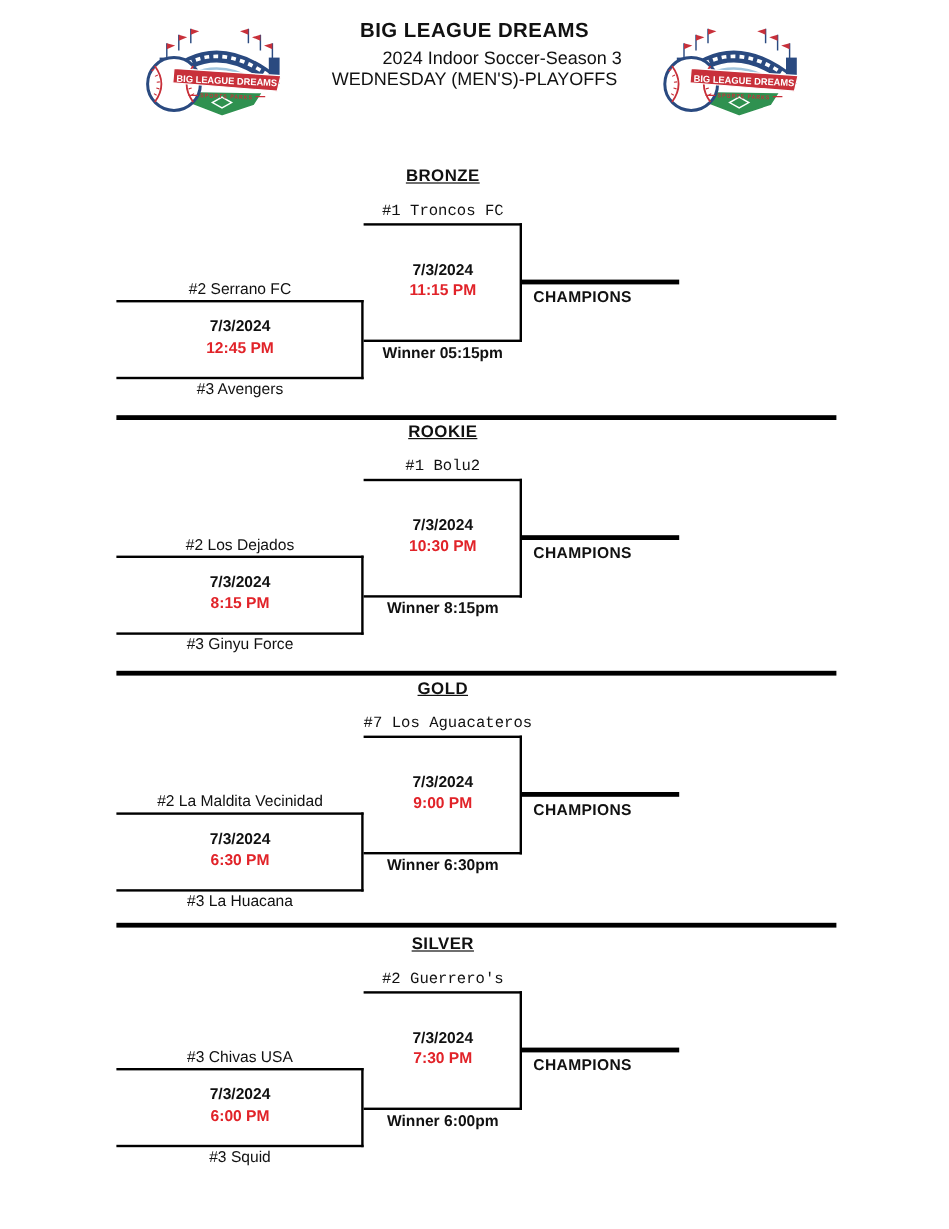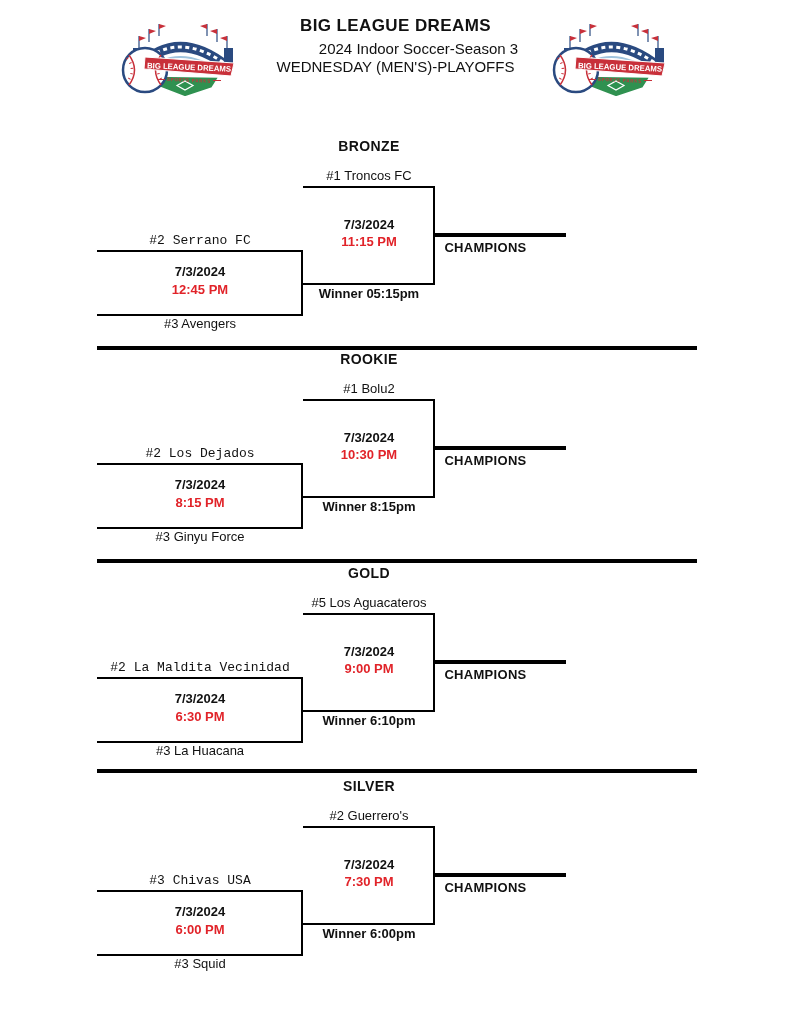--- a/index.html
+++ b/index.html
@@ -13,33 +13,33 @@
   .hdr-title  { position:absolute; left:0; right:0; top:16px;  text-align:center; font-size:17px; font-weight:bold; letter-spacing:.4px; }
   .hdr-sub1   { position:absolute; left:0; right:0; top:40px;  text-align:center; font-size:15px;padding-left:46px; }
   .hdr-sub2   { position:absolute; left:0; right:0; top:58px;  text-align:center; font-size:15px; }
   .logo { position:absolute; top:20px; width:125px; height:78px; }
   .logo.left  { left:115px; }
   .logo.right { left:546px; }
   
   .divider { position:absolute; left:97px; width:600px; height:4px; background:var(--line-black,#000); }
   
   .bracket { position:absolute; left:0; width:791px; height:210px; }
-  .btitle  { position:absolute; left:269px; width:200px; top:8px; text-align:center; font-weight:bold; font-size:14px; letter-spacing:.4px; }
+  .btitle  { position:absolute; left:269px; width:200px; top:8px; text-align:center; font-weight:bold; font-size:14px; letter-spacing:.4px;text-decoration:underline; }
   .hline { position:absolute; height:2px; background:var(--line-black,#000); }
   .vline { position:absolute; width:2px;  background:var(--line-black,#000); }
   .final-top    { left:303px; width:132px; top:56px; }
   .final-bottom { left:303px; width:132px; top:153px; }
   .final-right  { left:433px; top:56px;  height:99px; }
   .semi-top     { left:97px;  width:206px; top:120px; }
   .semi-bottom  { left:97px;  width:206px; top:184px; }
   .semi-right   { left:301px; top:120px; height:66px; }
   .champ-line   { position:absolute; left:435px; width:131px; top:103px; height:4px; background:var(--line-black,#000); }
   .txt  { position:absolute; font-size:13px; line-height:15px; text-align:center; white-space:nowrap; }
-  .team1   { left:303px; width:132px; top:38px; }
-  .team2   { left:97px;  width:206px; top:103px;font-family:Liberation Mono, monospace; }
+  .team1   { left:303px; width:132px; top:38px;font-family:Liberation Mono, monospace; }
+  .team2   { left:97px;  width:206px; top:103px; }
   .team3   { left:97px;  width:206px; top:186px; }
   .fdate   { left:303px; width:132px; top:87px;  font-weight:bold; }
   .ftime   { left:303px; width:132px; top:104px; font-weight:bold; color:var(--accent-red,#e12329); }
   .sdate   { left:97px;  width:206px; top:134px; font-weight:bold; }
   .stime   { left:97px;  width:206px; top:152px; font-weight:bold; color:var(--accent-red,#e12329); }
   .winner  { left:299px; width:140px; top:156px; font-weight:bold; }
   .champions { left:420px; width:131px; top:110px; font-weight:bold; letter-spacing:.3px; }
   .svgdefs { position:absolute; width:0; height:0; overflow:hidden; }
 </style>
 </head>
@@ -152,29 +152,29 @@
     <div class="hline semi-bottom"></div>
     <div class="txt sdate">7/3/2024</div>
     <div class="txt stime">8:15 PM</div>
     <div class="txt team3">#3 Ginyu Force</div>
   </section>
 
   <div class="divider" style="top:559px"></div>
 
   <section class="bracket" style="top:557px">
     <div class="btitle">GOLD</div>
-    <div class="txt team1">#5 Los Aguacateros</div>
+    <div class="txt team1">#7 Los Aguacateros</div>
     <div class="hline final-top"></div>
     <div class="vline final-right"></div>
     <div class="hline final-bottom"></div>
     <div class="txt fdate">7/3/2024</div>
     <div class="txt ftime">9:00 PM</div>
     <div class="champ-line"></div>
     <div class="txt champions">CHAMPIONS</div>
-    <div class="txt winner">Winner 6:10pm</div>
+    <div class="txt winner">Winner 6:30pm</div>
     <div class="txt team2">#2 La Maldita Vecinidad</div>
     <div class="hline semi-top"></div>
     <div class="vline semi-right"></div>
     <div class="hline semi-bottom"></div>
     <div class="txt sdate">7/3/2024</div>
     <div class="txt stime">6:30 PM</div>
     <div class="txt team3">#3 La Huacana</div>
   </section>
 
   <div class="divider" style="top:769px"></div>

